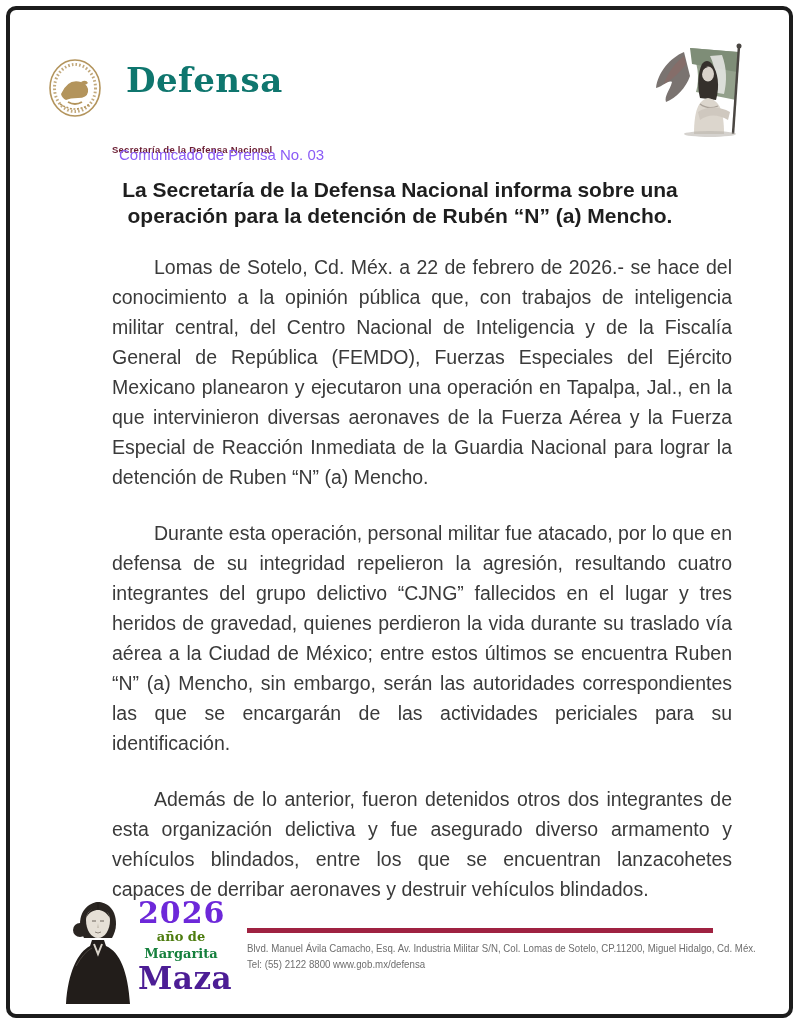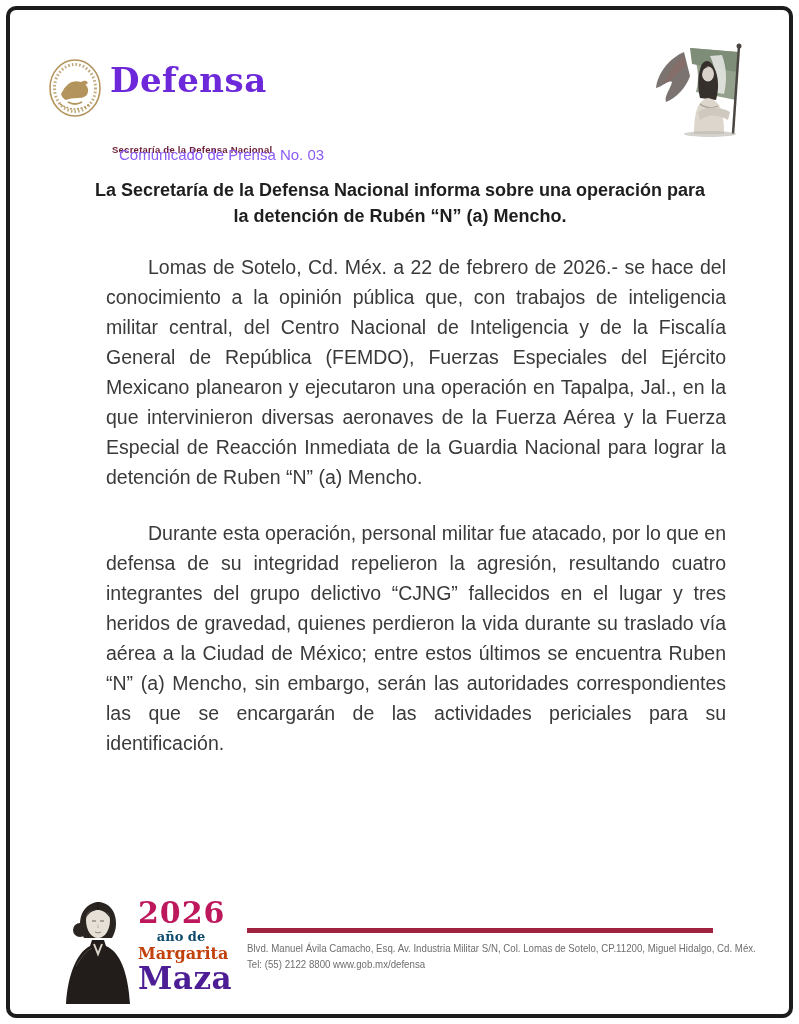--- a/index.html
+++ b/index.html
@@ -6,47 +6,47 @@
   body{
     width:799px;height:1024px;position:relative;background:#ffffff;
     font-family:"Liberation Sans",sans-serif;overflow:hidden;
   }
   .page-border{
     position:absolute;left:6px;top:6px;right:6px;bottom:6px;
     border:4px solid #1c1c1c;border-radius:10px;pointer-events:none;
   }
   .eagle{position:absolute;left:48px;top:58px;}
   .wordmark{
-    position:absolute;left:110px;top:61px;
+    position:absolute;left:126px;top:61px;
     font-family:"DejaVu Serif",serif;font-weight:bold;
-    font-size:34px;line-height:38px;color:#6d28d9;letter-spacing:.5px;
+    font-size:34px;line-height:38px;color:#0f766e;letter-spacing:.5px;
   }
   .logo-sub{
     position:absolute;left:112px;top:103px;
     font-size:9.5px;font-weight:bold;color:#6A1C32;letter-spacing:.25px;margin-top:41px;
   }
   .flag-illo{position:absolute;left:650px;top:42px;}
   .kicker{position:absolute;left:119px;top:146px;font-size:15px;color:#8b5cf6;}
   .title{
     position:absolute;left:94px;top:177px;width:612px;text-align:center;
-    font-weight:bold;font-size:18px;line-height:26px;color:#1e1e1e;
+    font-weight:bold;font-size:21px;line-height:26px;color:#1e1e1e;
   }
-  .body-text{position:absolute;left:106px;top:252px;width:620px;}
+  .body-text{position:absolute;left:112px;top:252px;width:620px;}
   .body-text p{
     margin:0 0 26px 0;font-size:19.5px;line-height:30px;color:#3a3a3a;
     text-align:justify;text-indent:42px;
   }
   .portrait{position:absolute;left:56px;top:894px;}
   .year-badge{
     position:absolute;left:138px;top:897px;width:86px;text-align:center;
     font-family:"DejaVu Serif",serif;font-weight:bold;
   }
-  .yb-year{font-size:30px;line-height:32px;color:#be185d;letter-spacing:1px;}
-  .yb-sub{font-size:13px;line-height:15px;color:#0c4a6e;}
-  .yb-first{font-size:16px;line-height:19px;color:#c2410c;}
+  .yb-year{font-size:30px;line-height:32px;color:#6d28d9;letter-spacing:1px;}
+  .yb-sub{font-size:13px;line-height:15px;color:#4d7c0f;}
+  .yb-first{font-size:13px;line-height:19px;color:#15803d;}
   .yb-last{font-size:31px;line-height:30px;color:#4c1d95;letter-spacing:.5px;}
   .footer-bar{position:absolute;left:247px;top:928px;width:466px;height:5px;background:#9F2241;}
   .address{position:absolute;left:247px;top:940px;color:#6e6e6e;font-size:11px;}
   .address .line{white-space:nowrap;transform:scaleX(.88);transform-origin:left;line-height:16px;}
 </style>
 </head>
 <body>
 
 <div class="page-border"></div>
 
@@ -78,20 +78,21 @@
   <ellipse cx="60" cy="92" rx="26" ry="3" fill="#b9b4ae" opacity="0.6"></ellipse>
 </svg>
 
 <div class="kicker">Comunicado de Prensa No. 03</div>
 
 <div class="title">La Secretaría de la Defensa Nacional informa sobre una operación para la detención de Rubén “N” (a) Mencho.</div>
 
 <div class="body-text">
   <p>Lomas de Sotelo, Cd. Méx. a 22 de febrero de 2026.- se hace del conocimiento a la opinión pública que, con trabajos de inteligencia militar central, del Centro Nacional de Inteligencia y de la Fiscalía General de República (FEMDO), Fuerzas Especiales del Ejército Mexicano planearon y ejecutaron una operación en Tapalpa, Jal., en la que intervinieron diversas aeronaves de la Fuerza Aérea y la Fuerza Especial de Reacción Inmediata de la Guardia Nacional para lograr la detención de Ruben “N” (a) Mencho.</p>
   <p>Durante esta operación, personal militar fue atacado, por lo que en defensa de su integridad repelieron la agresión, resultando cuatro integrantes del grupo delictivo “CJNG” fallecidos en el lugar y tres heridos de gravedad, quienes perdieron la vida durante su traslado vía aérea a la Ciudad de México; entre estos últimos se encuentra Ruben “N” (a) Mencho, sin embargo, serán las autoridades correspondientes las que se encargarán de las actividades periciales para su identificación.</p>
+  <p>Además de lo anterior, fueron detenidos otros dos integrantes de esta organización delictiva y fue asegurado diverso armamento y vehículos blindados, entre los que se encuentran lanzacohetes capaces de derribar aeronaves y destruir vehículos blindados.</p>
 </div>
 
 <svg class="portrait" width="82" height="110" viewBox="0 0 82 110" aria-hidden="true">
   <path d="M24 30 C24 14, 36 8, 42 8 C50 8, 60 14, 60 30 C60 36, 58 40, 56 44 L28 44 C26 40, 24 36, 24 30 Z" fill="#2a2521"></path>
   <circle cx="24" cy="36" r="7" fill="#2a2521"></circle>
   <path d="M30 26 C30 18, 36 14, 42 14 C48 14, 54 18, 54 26 C54 36, 49 44, 42 44 C35 44, 30 36, 30 26 Z" fill="#e6e0d6"></path>
   <path d="M30 24 C32 16, 38 13, 42 13 C48 13, 52 16, 54 24 C50 18, 46 16, 42 16 C38 16, 33 18, 30 24 Z" fill="#2a2521"></path>
   <path d="M42 9 L42 15" stroke="#1e1a17" stroke-width="1"></path>
   <path d="M36 27 h4 M44 27 h4" stroke="#6d655c" stroke-width="1.2"></path>
   <path d="M42 29 l1 5 h-2 z" fill="#c9c1b5"></path>

